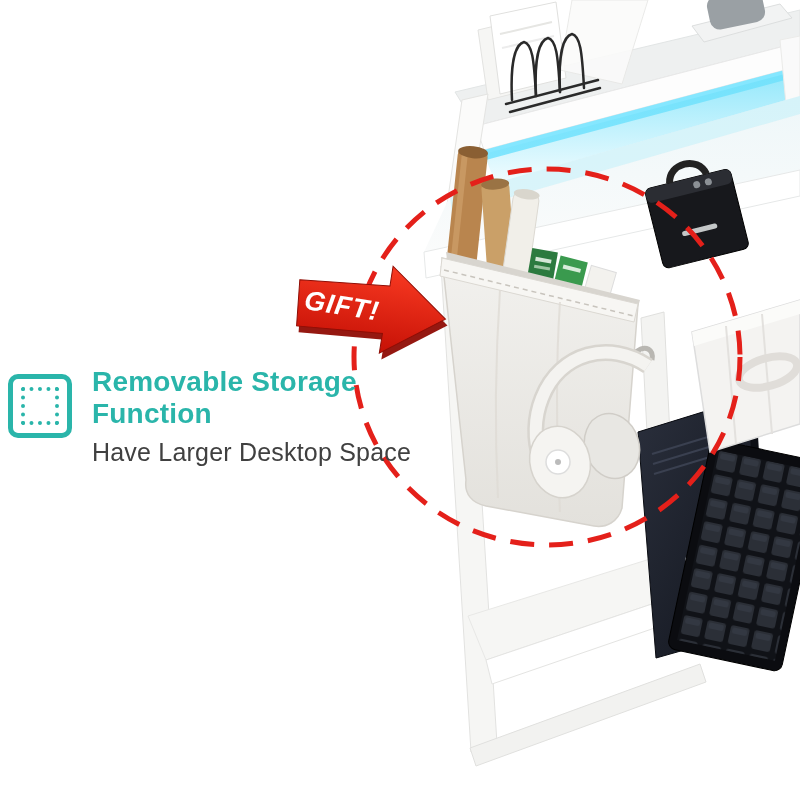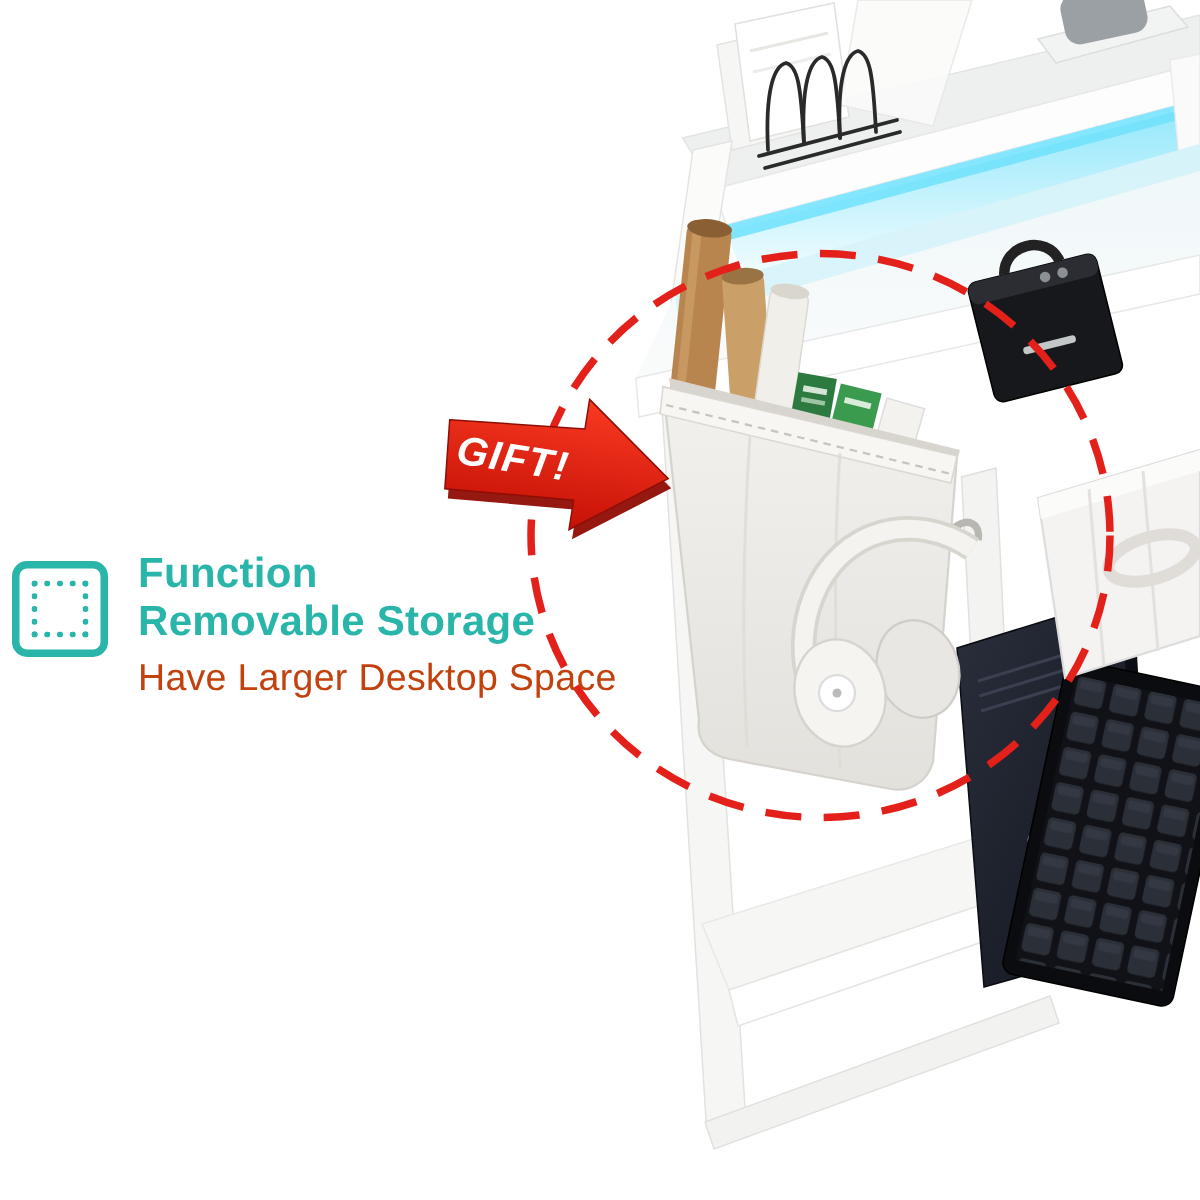--- a/index.html
+++ b/index.html
@@ -17,21 +17,21 @@
     border:5px solid #2ab5aa;border-radius:10px;flex:0 0 auto;
   }
   .feature-icon .icon-inner{
     position:absolute;inset:8px;border:4px dotted #2ab5aa;border-radius:2px;
   }
   .feature-text{line-height:1.16;}
   .feature-title{
     color:#2ab5aa;font-size:28px;font-weight:700;letter-spacing:.2px;
   }
   .feature-subtitle{
-    color:#c2410c;font-size:25px;font-weight:400;margin-top:7px;letter-spacing:.2px;
+    color:#404040;font-size:25px;font-weight:400;margin-top:7px;letter-spacing:.2px;
   }
 </style>
 </head>
 <body>
 
 <div class="canvas">
 
   <svg class="scene" width="800" height="800" viewBox="0 0 800 800">
     <defs>
       <linearGradient id="led" x1="0" y1="0" x2="0" y2="1">
@@ -205,20 +205,20 @@
       <text x="8" y="42" fill="#ffffff" font-size="27" font-weight="900" font-style="italic" letter-spacing="1" font-family="Liberation Sans, sans-serif">GIFT!</text>
     </g>
   </svg>
 
   <div class="feature">
     <div class="feature-icon">
       <div class="icon-inner"></div>
     </div>
     <div class="feature-text">
       <div class="feature-title">
+        <div>Removable Storage</div>
         <div>Function</div>
-        <div>Removable Storage</div>
       </div>
       <div class="feature-subtitle">Have Larger Desktop Space</div>
     </div>
   </div>
 
 </div>
 
 </body></html>

